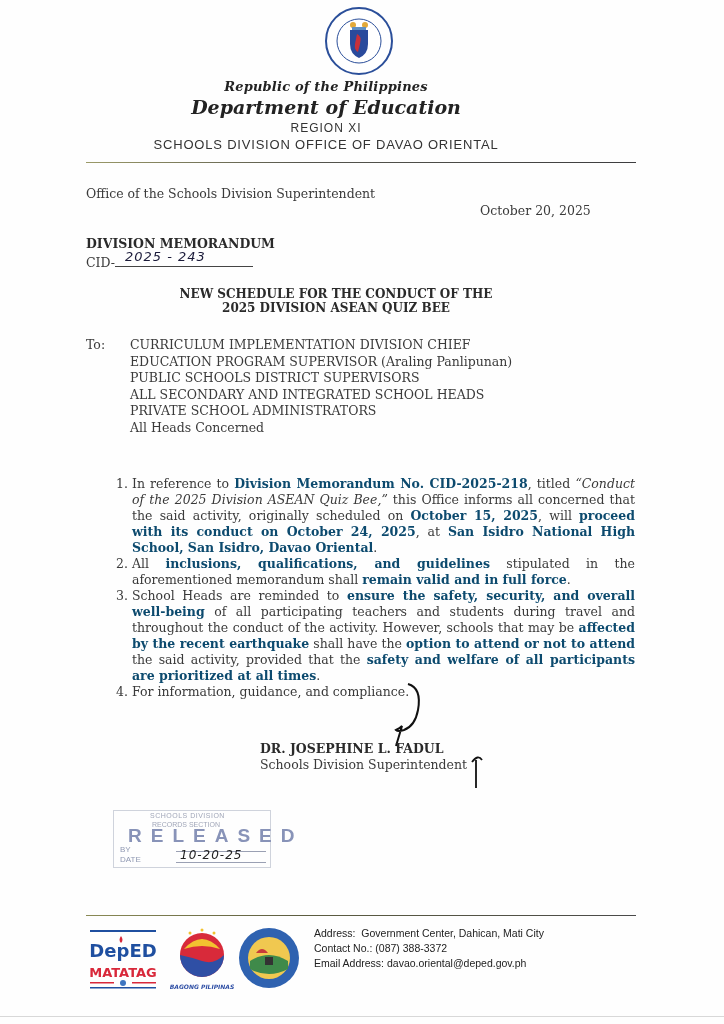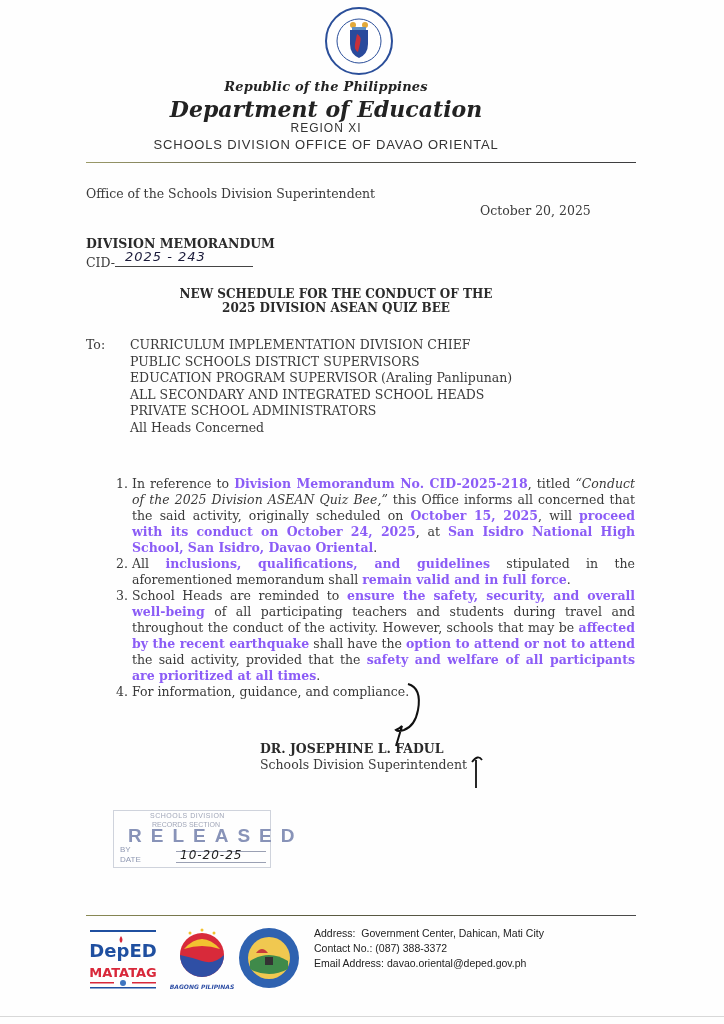--- a/index.html
+++ b/index.html
@@ -3,38 +3,38 @@
 <meta charset="utf-8">
 <style>
   html, body { margin:0; padding:0; }
   body { width:724px; height:1024px; background:#fefefe; position:relative; overflow:hidden;
          font-family:"DejaVu Serif", serif; color:#3a3a3a; }
   .abs { position:absolute; }
   .seal { left:324px; top:6px; width:70px; height:70px; }
   .hdr { left:0; width:652px; text-align:center; }
   .bl { font-family:"DejaVu Serif", serif; font-weight:bold; color:#222; }
   .h-rep { top:79px; font-size:13px; font-style:italic; letter-spacing:0.2px; }
-  .h-dep { top:96px; font-size:22px; font-style:italic; }
+  .h-dep { top:96px; font-size:19px; font-style:italic; }
   .h-reg { top:121px; font-family:"Liberation Sans", sans-serif; font-size:12px; letter-spacing:1px; color:#333; }
   .h-sdo { top:137px; font-family:"Liberation Sans", sans-serif; font-size:13px; letter-spacing:0.8px; color:#333; }
   .rule { left:86px; top:162px; width:550px; height:1px; background:linear-gradient(90deg,#9b9a68,#55554d 40%,#3d3d3f); }
   .txt { font-size:12.5px; color:#3a3a3a; line-height:16.5px; }
   .office { left:86px; top:186px; }
   .date { left:480px; top:203px; }
   .memo { left:86px; top:236px; font-weight:bold; color:#2a2a2a; }
   .cid { left:86px; top:253px; }
   .cid .line { display:inline-block; width:138px; border-bottom:1px solid #444; height:13px; position:relative; vertical-align:baseline; }
   .cid .hand { position:absolute; left:10px; top:-4px; font-family:"DejaVu Sans", sans-serif; font-size:13px; color:#1b1b3a; font-style:italic; letter-spacing:1px; }
   .subject { left:0; width:672px; text-align:center; top:287px; font-weight:bold; color:#2a2a2a; font-size:12px; }
   .to-label { left:86px; top:337px; }
   .to-list { left:130px; top:337px; }
   .body { left:105px; top:476px; width:530px; }
   .body ol { margin:0; padding-left:27px; }
   .body li { text-align:justify; font-size:12.5px; line-height:16px; color:#3a3a3a; }
-  .body b { color:#8b5cf6;margin-top:40px; }
+  .body b { color:#0c4a6e;margin-top:40px; }
   .sig-name { left:260px; top:741px; font-weight:bold; color:#2a2a2a; }
   .sig-title { left:260px; top:757px; }
   .stamp { left:113px; top:810px; width:156px; height:56px; border:1px solid #cfd3dc; color:#8a94b0; font-family:"Liberation Sans", sans-serif; }
   .stamp .t1 { position:absolute; left:36px; top:1px; font-size:7px; letter-spacing:0.5px; color:#a0a6b8; }
   .stamp .t2 { position:absolute; left:38px; top:10px; font-size:7px; color:#a0a6b8; }
   .stamp .rel { position:absolute; left:14px; top:14px; font-size:19px; letter-spacing:9px; color:#8893b8; font-weight:bold; }
   .stamp .by { position:absolute; left:6px; top:34px; font-size:8px; color:#8f98b2; }
   .stamp .dt { position:absolute; left:6px; top:44px; font-size:8px; color:#8f98b2; }
   .stamp .ln1 { position:absolute; left:62px; top:40px; width:90px; border-bottom:1px solid #9aa0b3; }
   .stamp .ln2 { position:absolute; left:62px; top:51px; width:90px; border-bottom:1px solid #9aa0b3; }
@@ -74,22 +74,22 @@
 </div>
 
 <div class="abs subject">
   <div>NEW SCHEDULE FOR THE CONDUCT OF THE</div>
   <div>2025 DIVISION ASEAN QUIZ BEE</div>
 </div>
 
 <div class="abs txt to-label">To:</div>
 <div class="abs txt to-list">
   <div>CURRICULUM IMPLEMENTATION DIVISION CHIEF</div>
+  <div>EDUCATION PROGRAM SUPERVISOR (Araling Panlipunan)</div>
   <div>PUBLIC SCHOOLS DISTRICT SUPERVISORS</div>
-  <div>EDUCATION PROGRAM SUPERVISOR (Araling Panlipunan)</div>
   <div>ALL SECONDARY AND INTEGRATED SCHOOL HEADS</div>
   <div>PRIVATE SCHOOL ADMINISTRATORS</div>
   <div>All Heads Concerned</div>
 </div>
 
 <div class="abs body">
   <ol>
     <li><span>In reference to </span><b>Division Memorandum No. CID-2025-218</b><span>, titled </span><i>“Conduct of the 2025 Division ASEAN Quiz Bee,”</i><span> this Office informs all concerned that the said activity, originally scheduled on </span><b>October 15, 2025</b><span>, will </span><b>proceed with its conduct on October 24, 2025</b><span>, at </span><b>San Isidro National High School, San Isidro, Davao Oriental</b><span>.</span></li>
     <li><span>All </span><b>inclusions, qualifications, and guidelines</b><span> stipulated in the aforementioned memorandum shall </span><b>remain valid and in full force</b><span>.</span></li>
     <li><span>School Heads are reminded to </span><b>ensure the safety, security, and overall well-being</b><span> of all participating teachers and students during travel and throughout the conduct of the activity. However, schools that may be </span><b>affected by the recent earthquake</b><span> shall have the </span><b>option to attend or not to attend</b><span> the said activity, provided that the </span><b>safety and welfare of all participants are prioritized at all times</b><span>.</span></li>

